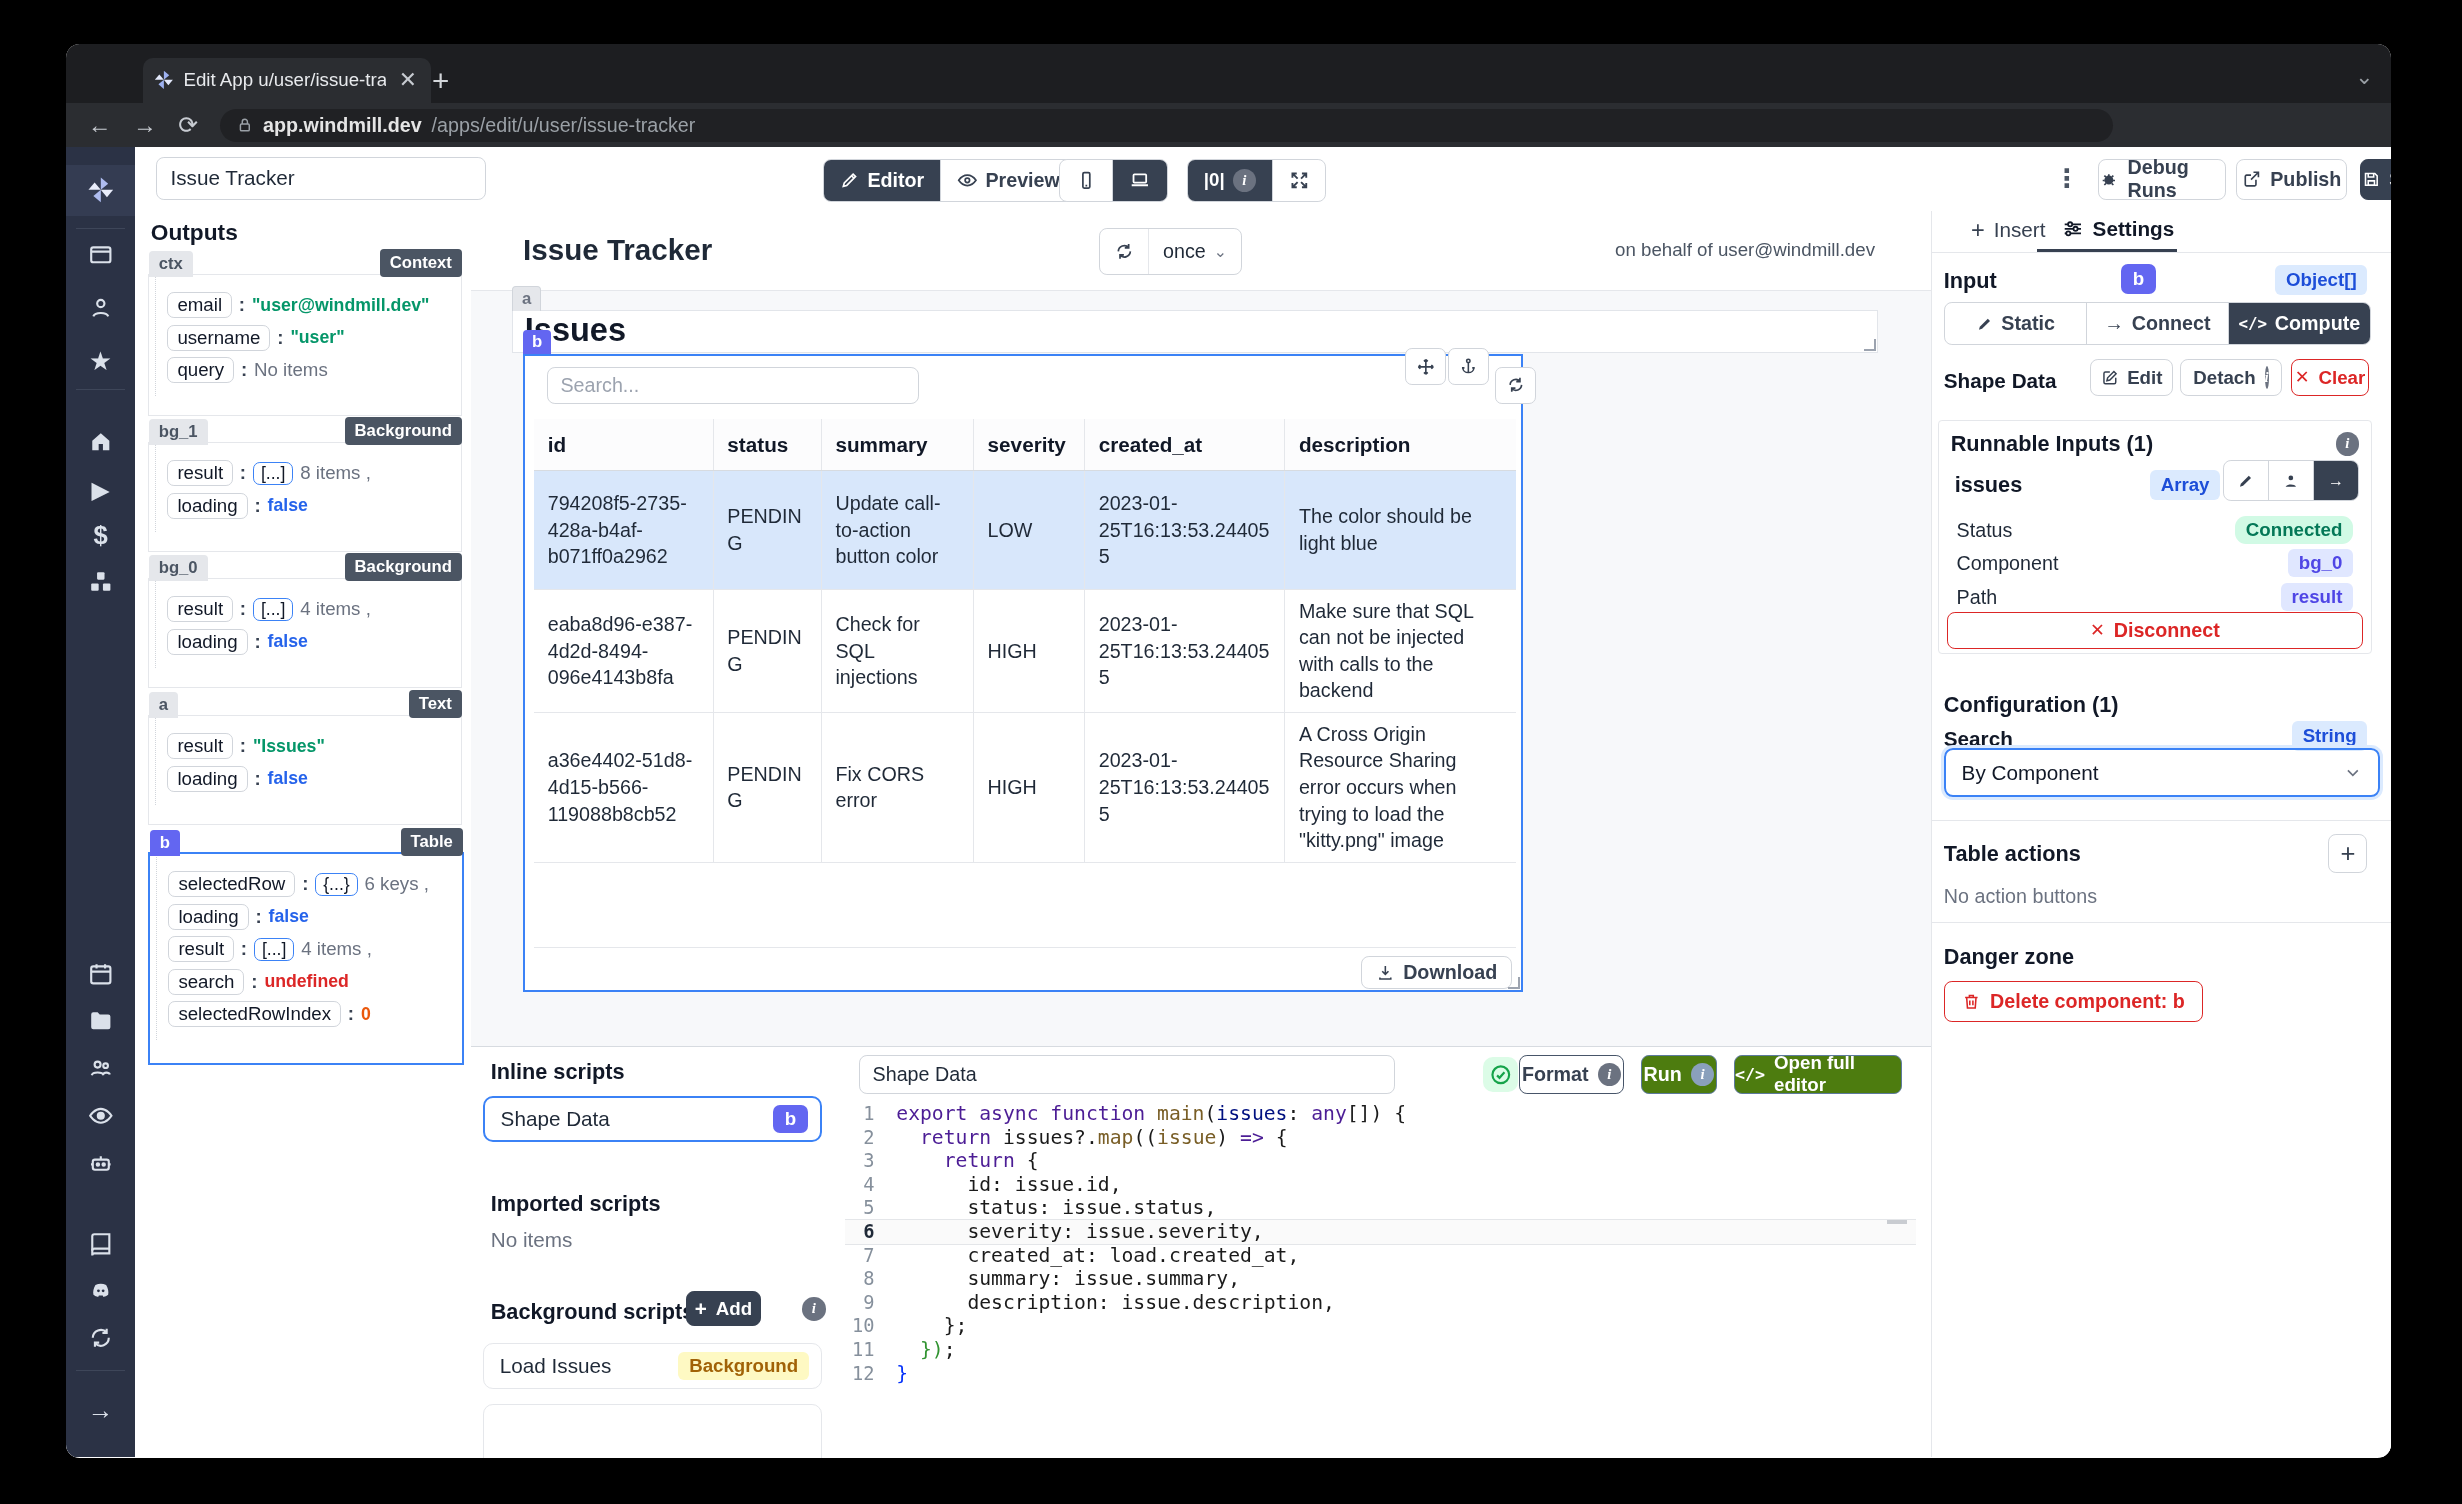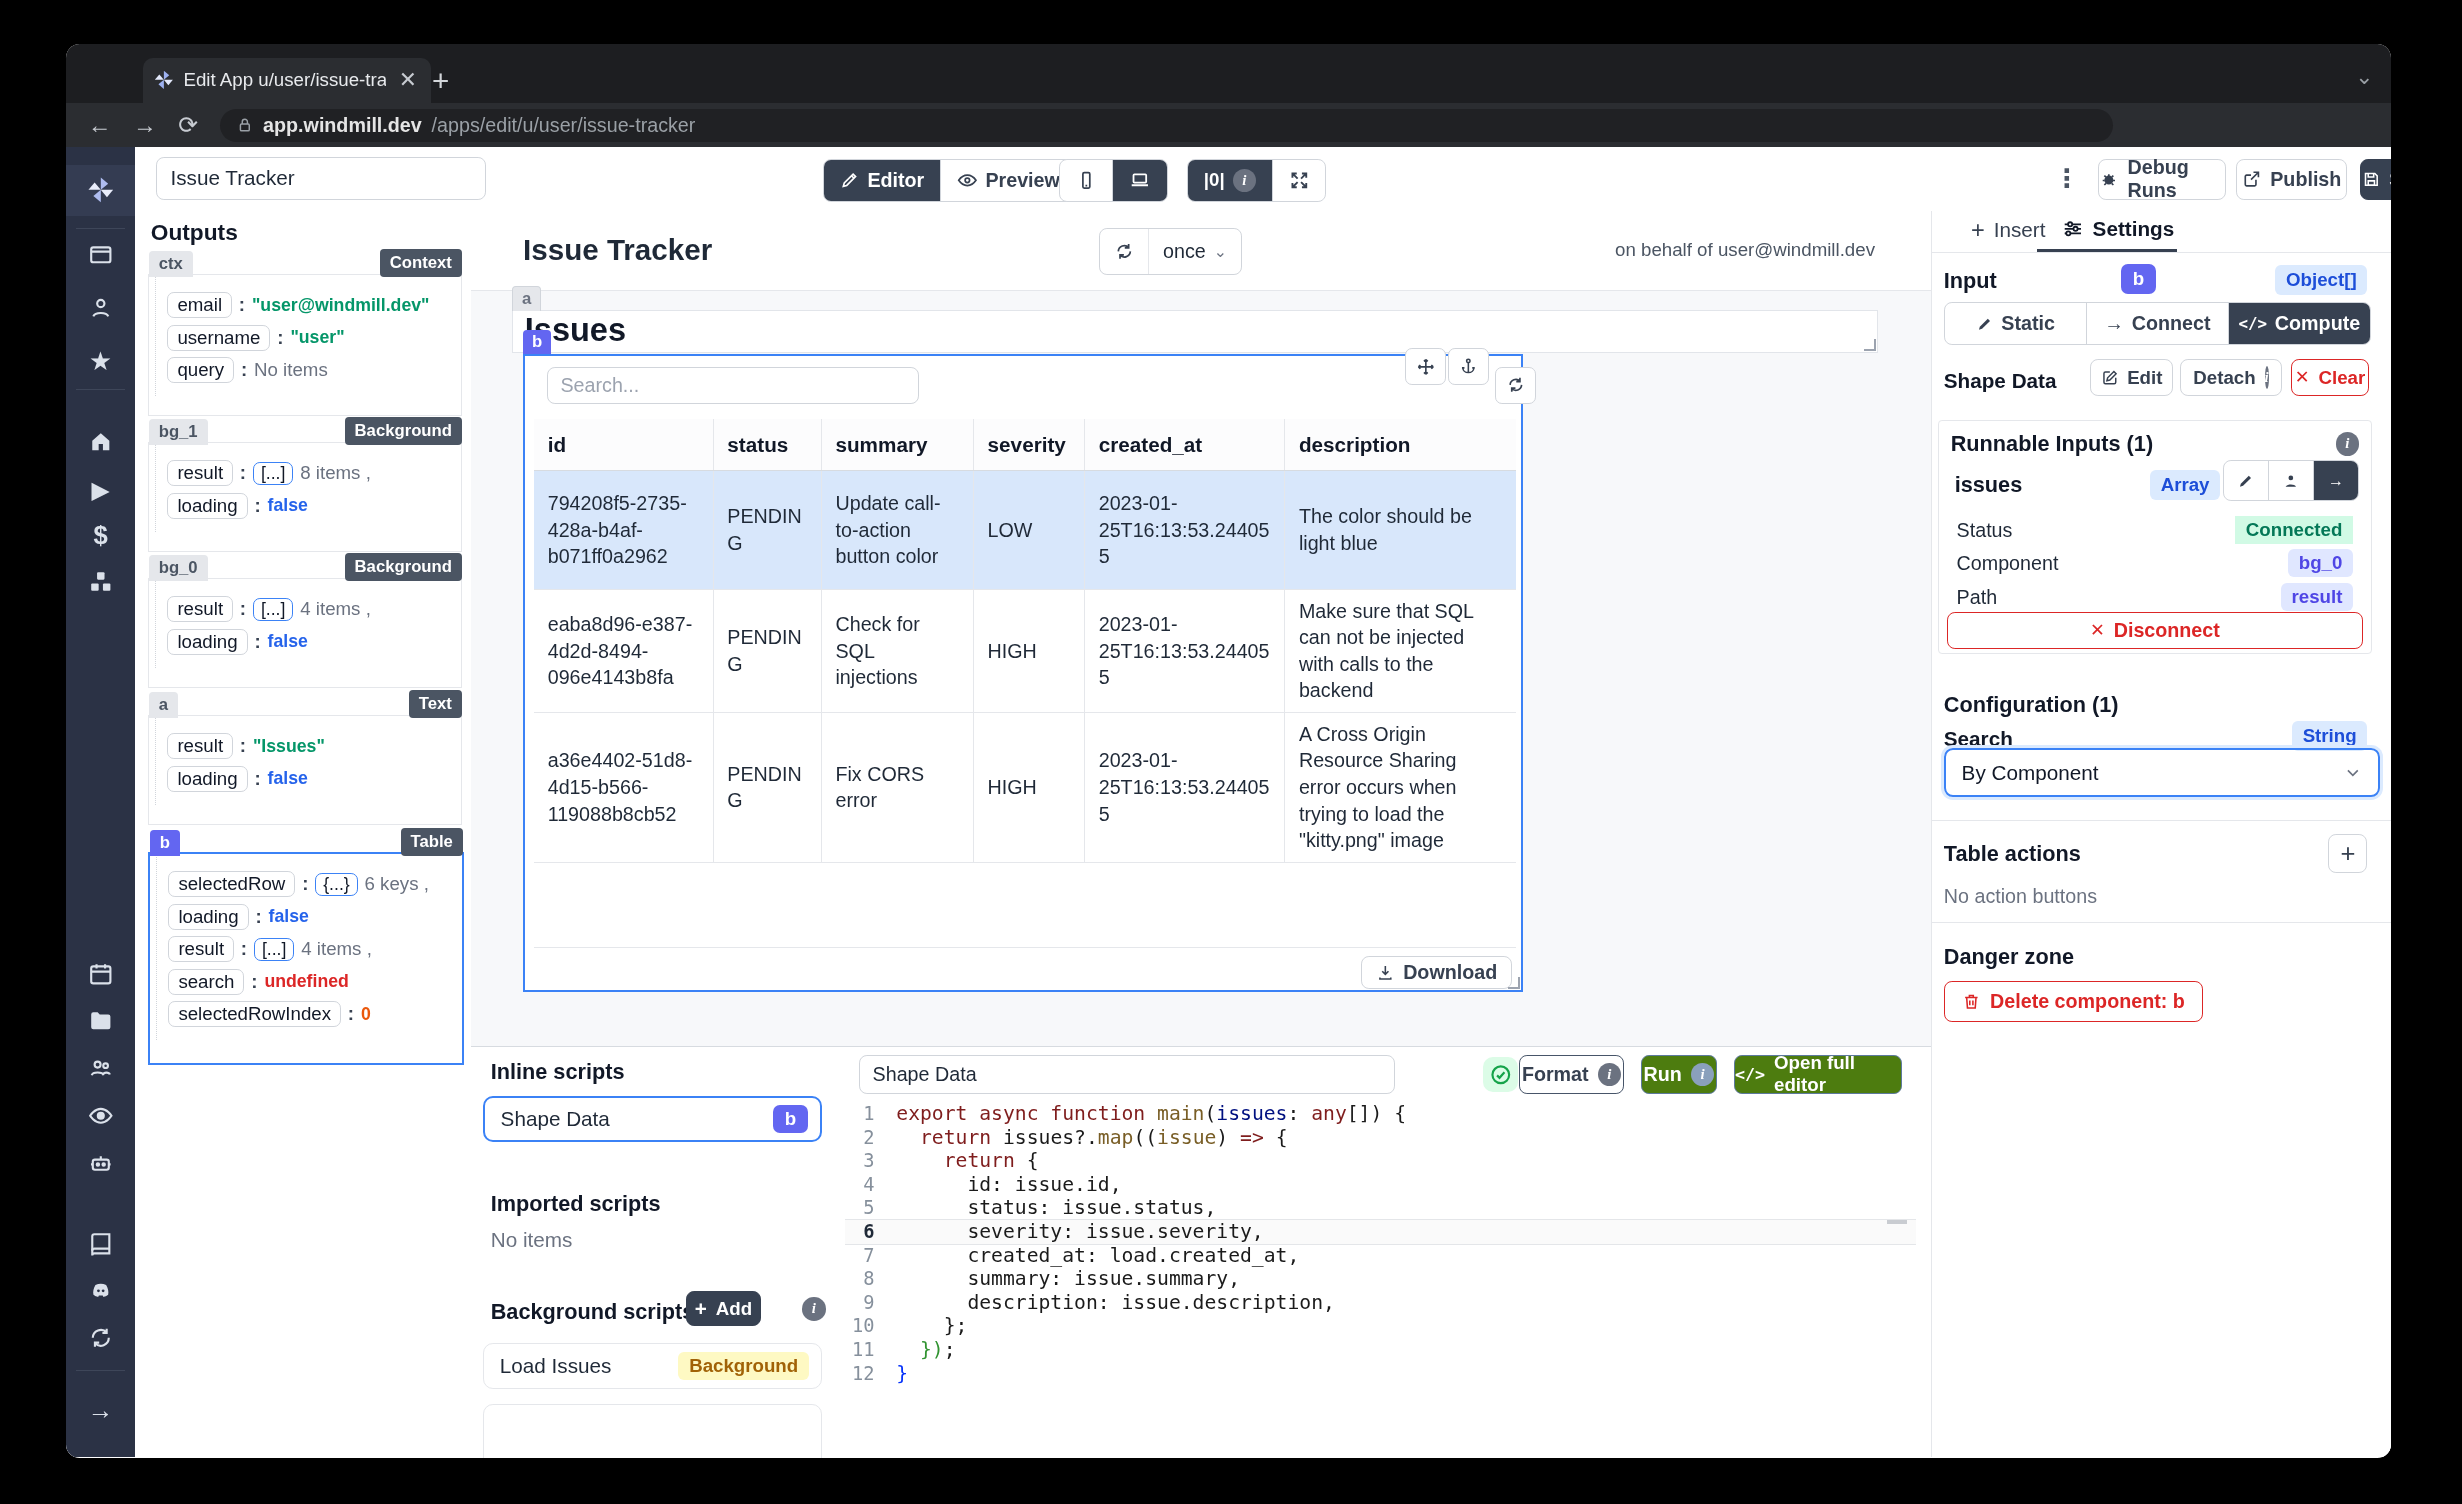--- a/index.html
+++ b/index.html
@@ -99,34 +99,34 @@
   .okc{position:absolute;left:638px;top:9.9px;width:35px;height:35px;border-radius:9.9px;background:#dcfce7;display:flex;align-items:center;justify-content:center;color:#16a34a;}
   .fbtn{position:absolute;top:7.9px;height:39px;}
   .bluebtn{background:#4d7c0f;border-color:#5d7a9e;color:#fff;}
   .info-lt{background:#8aa0bc;}
   .code{position:absolute;left:0;top:55px;width:1071px;font-family:"DejaVu Sans Mono","Liberation Mono",monospace;font-size:19.7px;}
   .code-line{display:flex;height:23.6px;line-height:23.6px;position:relative;}
   .code-line .ln{width:29.6px;text-align:right;color:#86909c;font-size:18.7px;margin-right:21.7px;flex:none;}
   .code-line .lc{white-space:pre;}
   .code-line.active{background:#fafafa;box-shadow:0 -1px 0 #e4e6e9, 0 1px 0 #e4e6e9;}
   .code-line.active .ln{color:#1f2937;font-weight:bold;}
-  .tok-kw{color:#7f1d1d;} .tok-fn{color:#795e26;} .tok-id{color:#001080;} .tok-prm{color:#795e26;}
+  .tok-kw{color:#4c1d95;} .tok-fn{color:#795e26;} .tok-id{color:#001080;} .tok-prm{color:#795e26;}
   .tok-pl{color:#1b1b1b;} .tok-brg{color:#319331;} .tok-brb{color:#0431fa;}
   .ovr{position:absolute;left:1042px;top:173px;width:19.7px;height:3.9px;background:#c9ccd1;}
   
   .rpanel{position:absolute;left:1865px;top:64px;width:460px;height:1246px;background:#fff;border-left:1px solid #e5e7eb;box-sizing:border-box;}
   .rtabs{position:absolute;left:0;top:0;width:100%;height:41px;border-bottom:1px solid #e5e7eb;}
   .rtab{position:absolute;top:5.9px;display:flex;align-items:center;gap:8.9px;font-size:20.7px;color:#374151;}
   .rtab.on{font-weight:bold;color:#111827;}
   .runder{position:absolute;left:105px;top:38px;width:140px;height:3px;background:#374151;}
   .rlabel{font-size:21.7px;font-weight:800;color:#111827;}
   .chip-b{position:absolute;background:#6366f1;color:#fff;font-weight:bold;font-size:18.7px;border-radius:6.9px;padding:3.9px 11.8px;}
   .badge-blue{background:#dbeafe;color:#1d4ed8;font-weight:bold;font-size:18.7px;border-radius:5.9px;padding:3.9px 10.8px;}
   .badge-ind{background:#e0e7ff;color:#4f46e5;font-weight:bold;font-size:18.7px;border-radius:5.9px;padding:3px 10.8px;}
-  .badge-grn{background:#d1fae5;color:#047857;font-weight:bold;font-size:18.7px;border-radius:0;padding:3px 10.8px;}
+  .badge-grn{background:#d1fae5;color:#047857;font-weight:bold;font-size:18.7px;border-radius:11px;padding:3px 10.8px;}
   .rseg{position:absolute;left:11.8px;top:91px;width:425px;height:41px;display:flex;border:1px solid #d1d5db;border-radius:7.9px;overflow:hidden;}
   .rseg > div{flex:1;display:flex;align-items:center;justify-content:center;gap:7.9px;font-size:19.7px;font-weight:bold;color:#374151;border-right:1px solid #d1d5db;}
   .rseg > div:last-child{border-right:none;}
   .rseg .on{background:#374151;color:#fff;}
   .sbtn{height:37px;padding:0 13.8px;font-size:18.7px;}
   .redbtn{border:1.5px solid #dc2626;color:#dc2626;background:#fff;}
   .rcard{position:absolute;left:5.9px;top:209px;width:434px;height:234px;border:1px solid #e5e7eb;border-radius:3.9px;box-sizing:border-box;padding:9.9px 11.8px;}
   .krow{position:absolute;left:17.7px;right:17.7px;display:flex;justify-content:space-between;align-items:center;font-size:19.7px;color:#1f2937;}
   .iseg{position:absolute;right:11.8px;top:39px;height:39px;display:flex;border:1px solid #d1d5db;border-radius:7.9px;overflow:hidden;}
   .iseg > div{width:44px;display:flex;align-items:center;justify-content:center;color:#374151;border-right:1px solid #d1d5db;}

